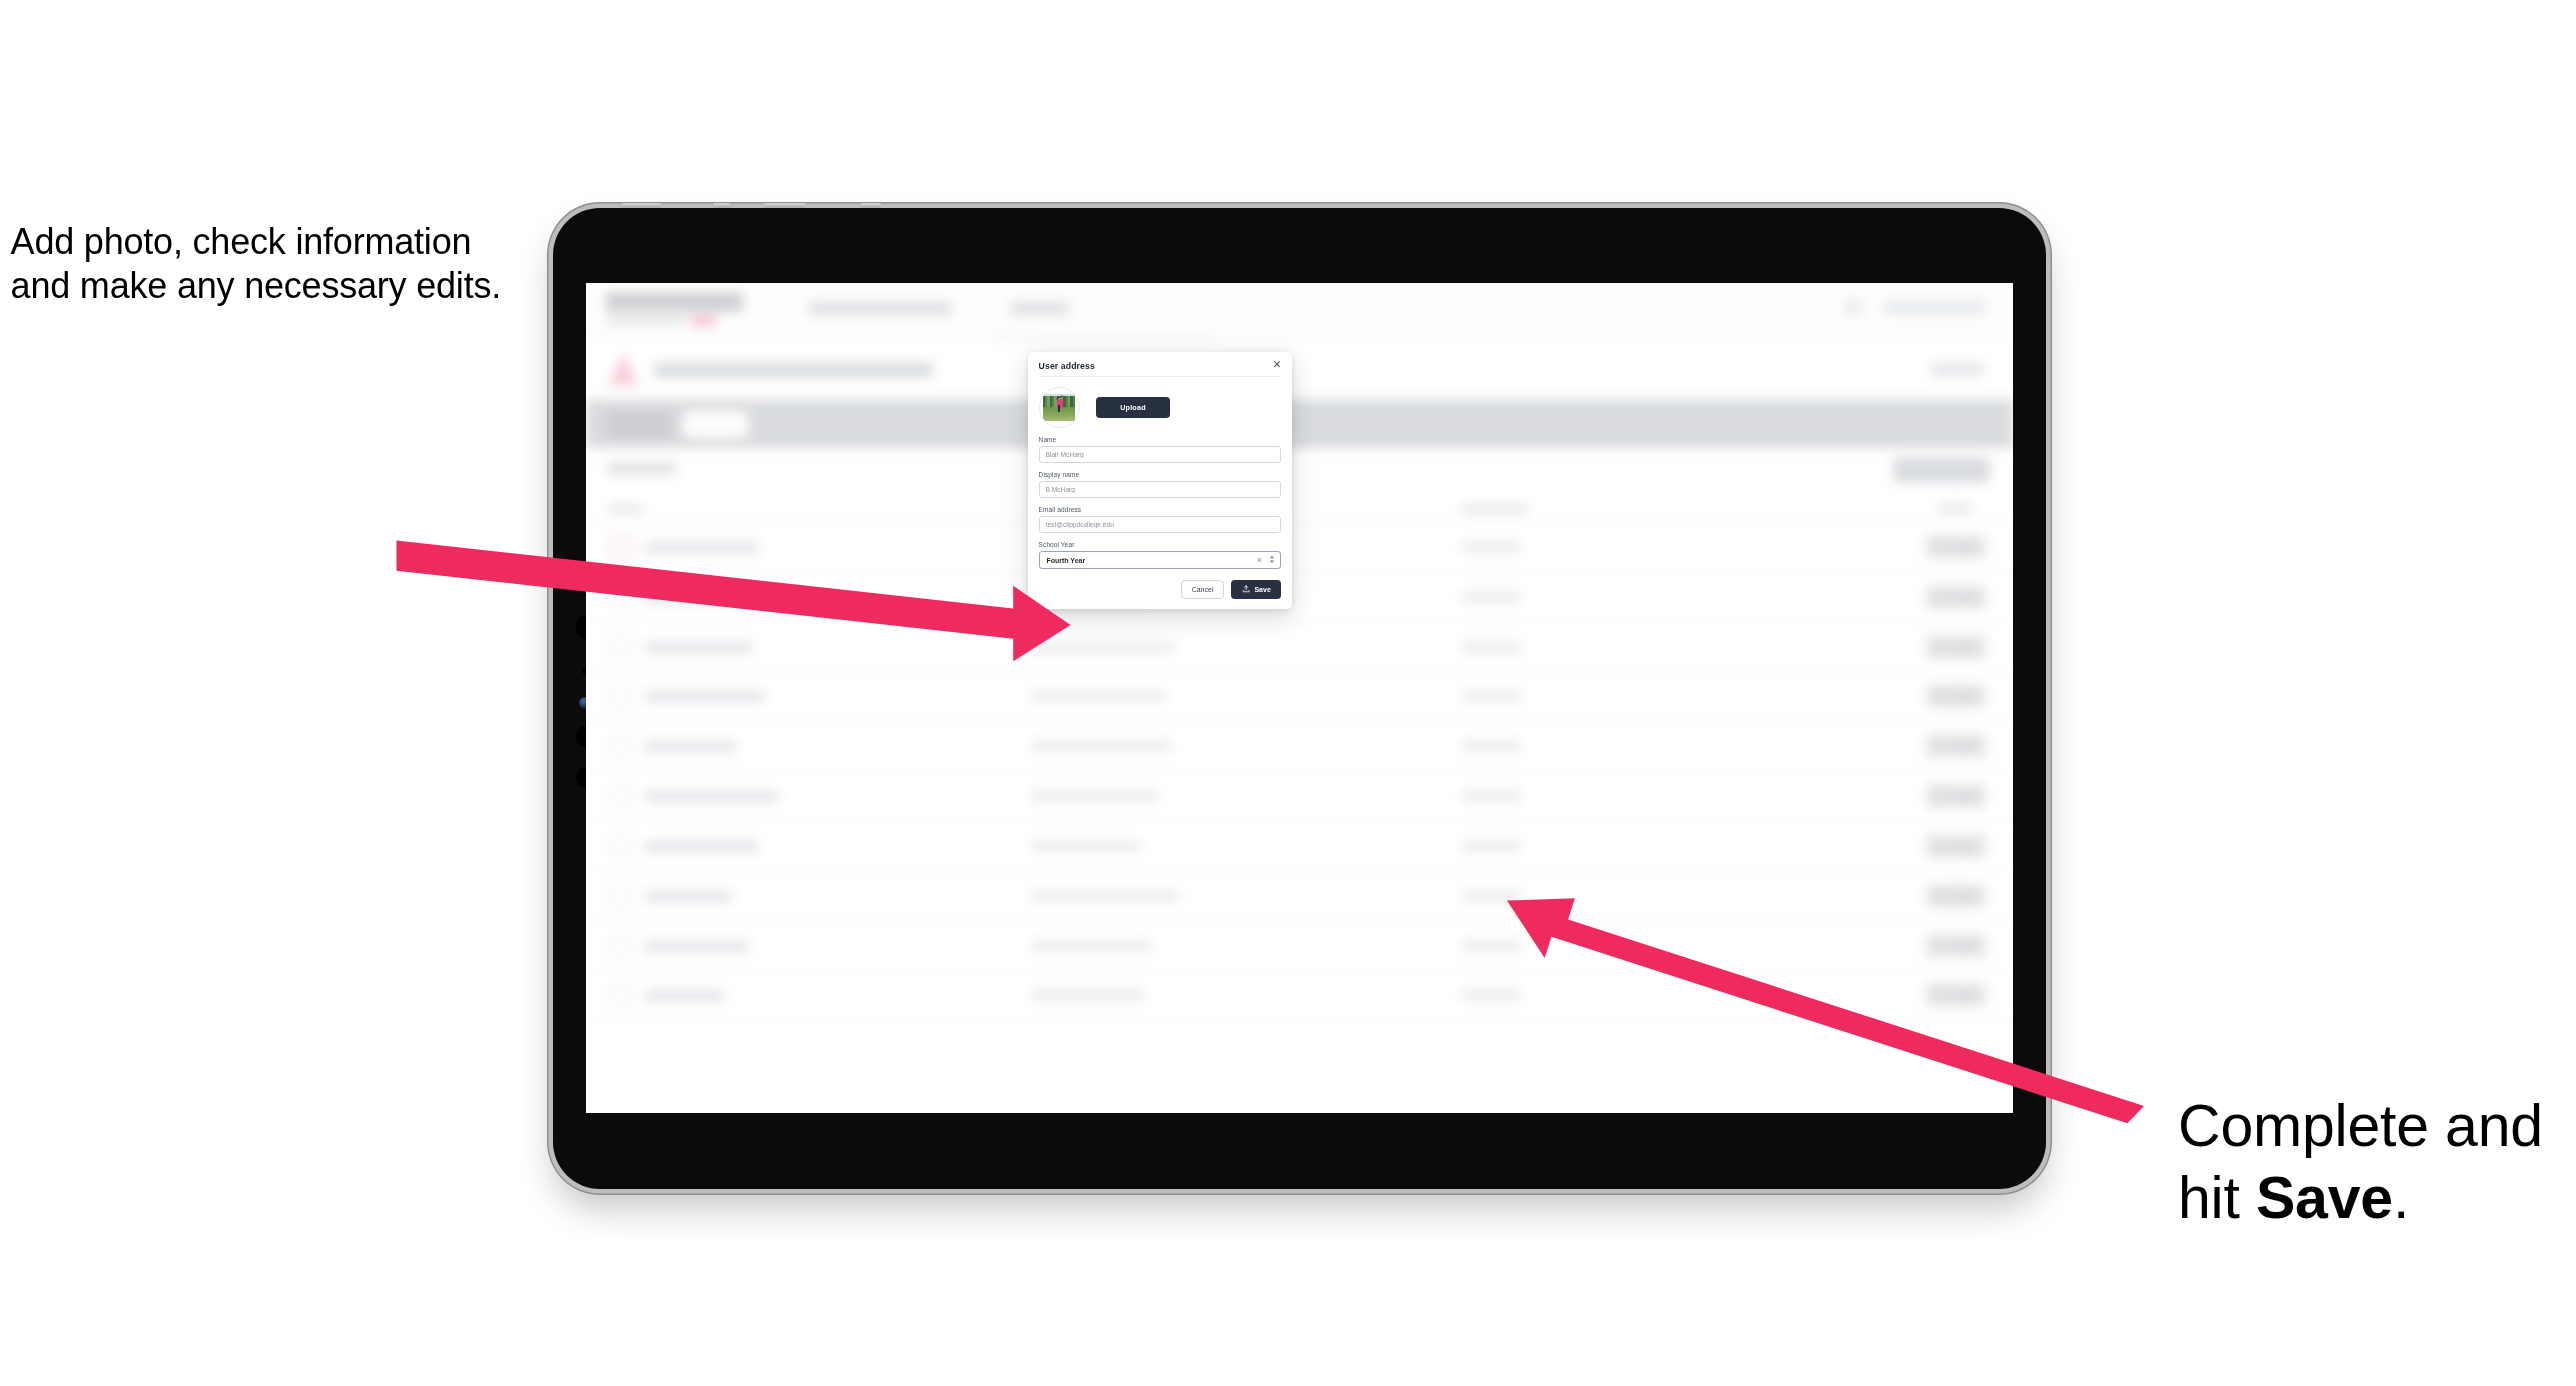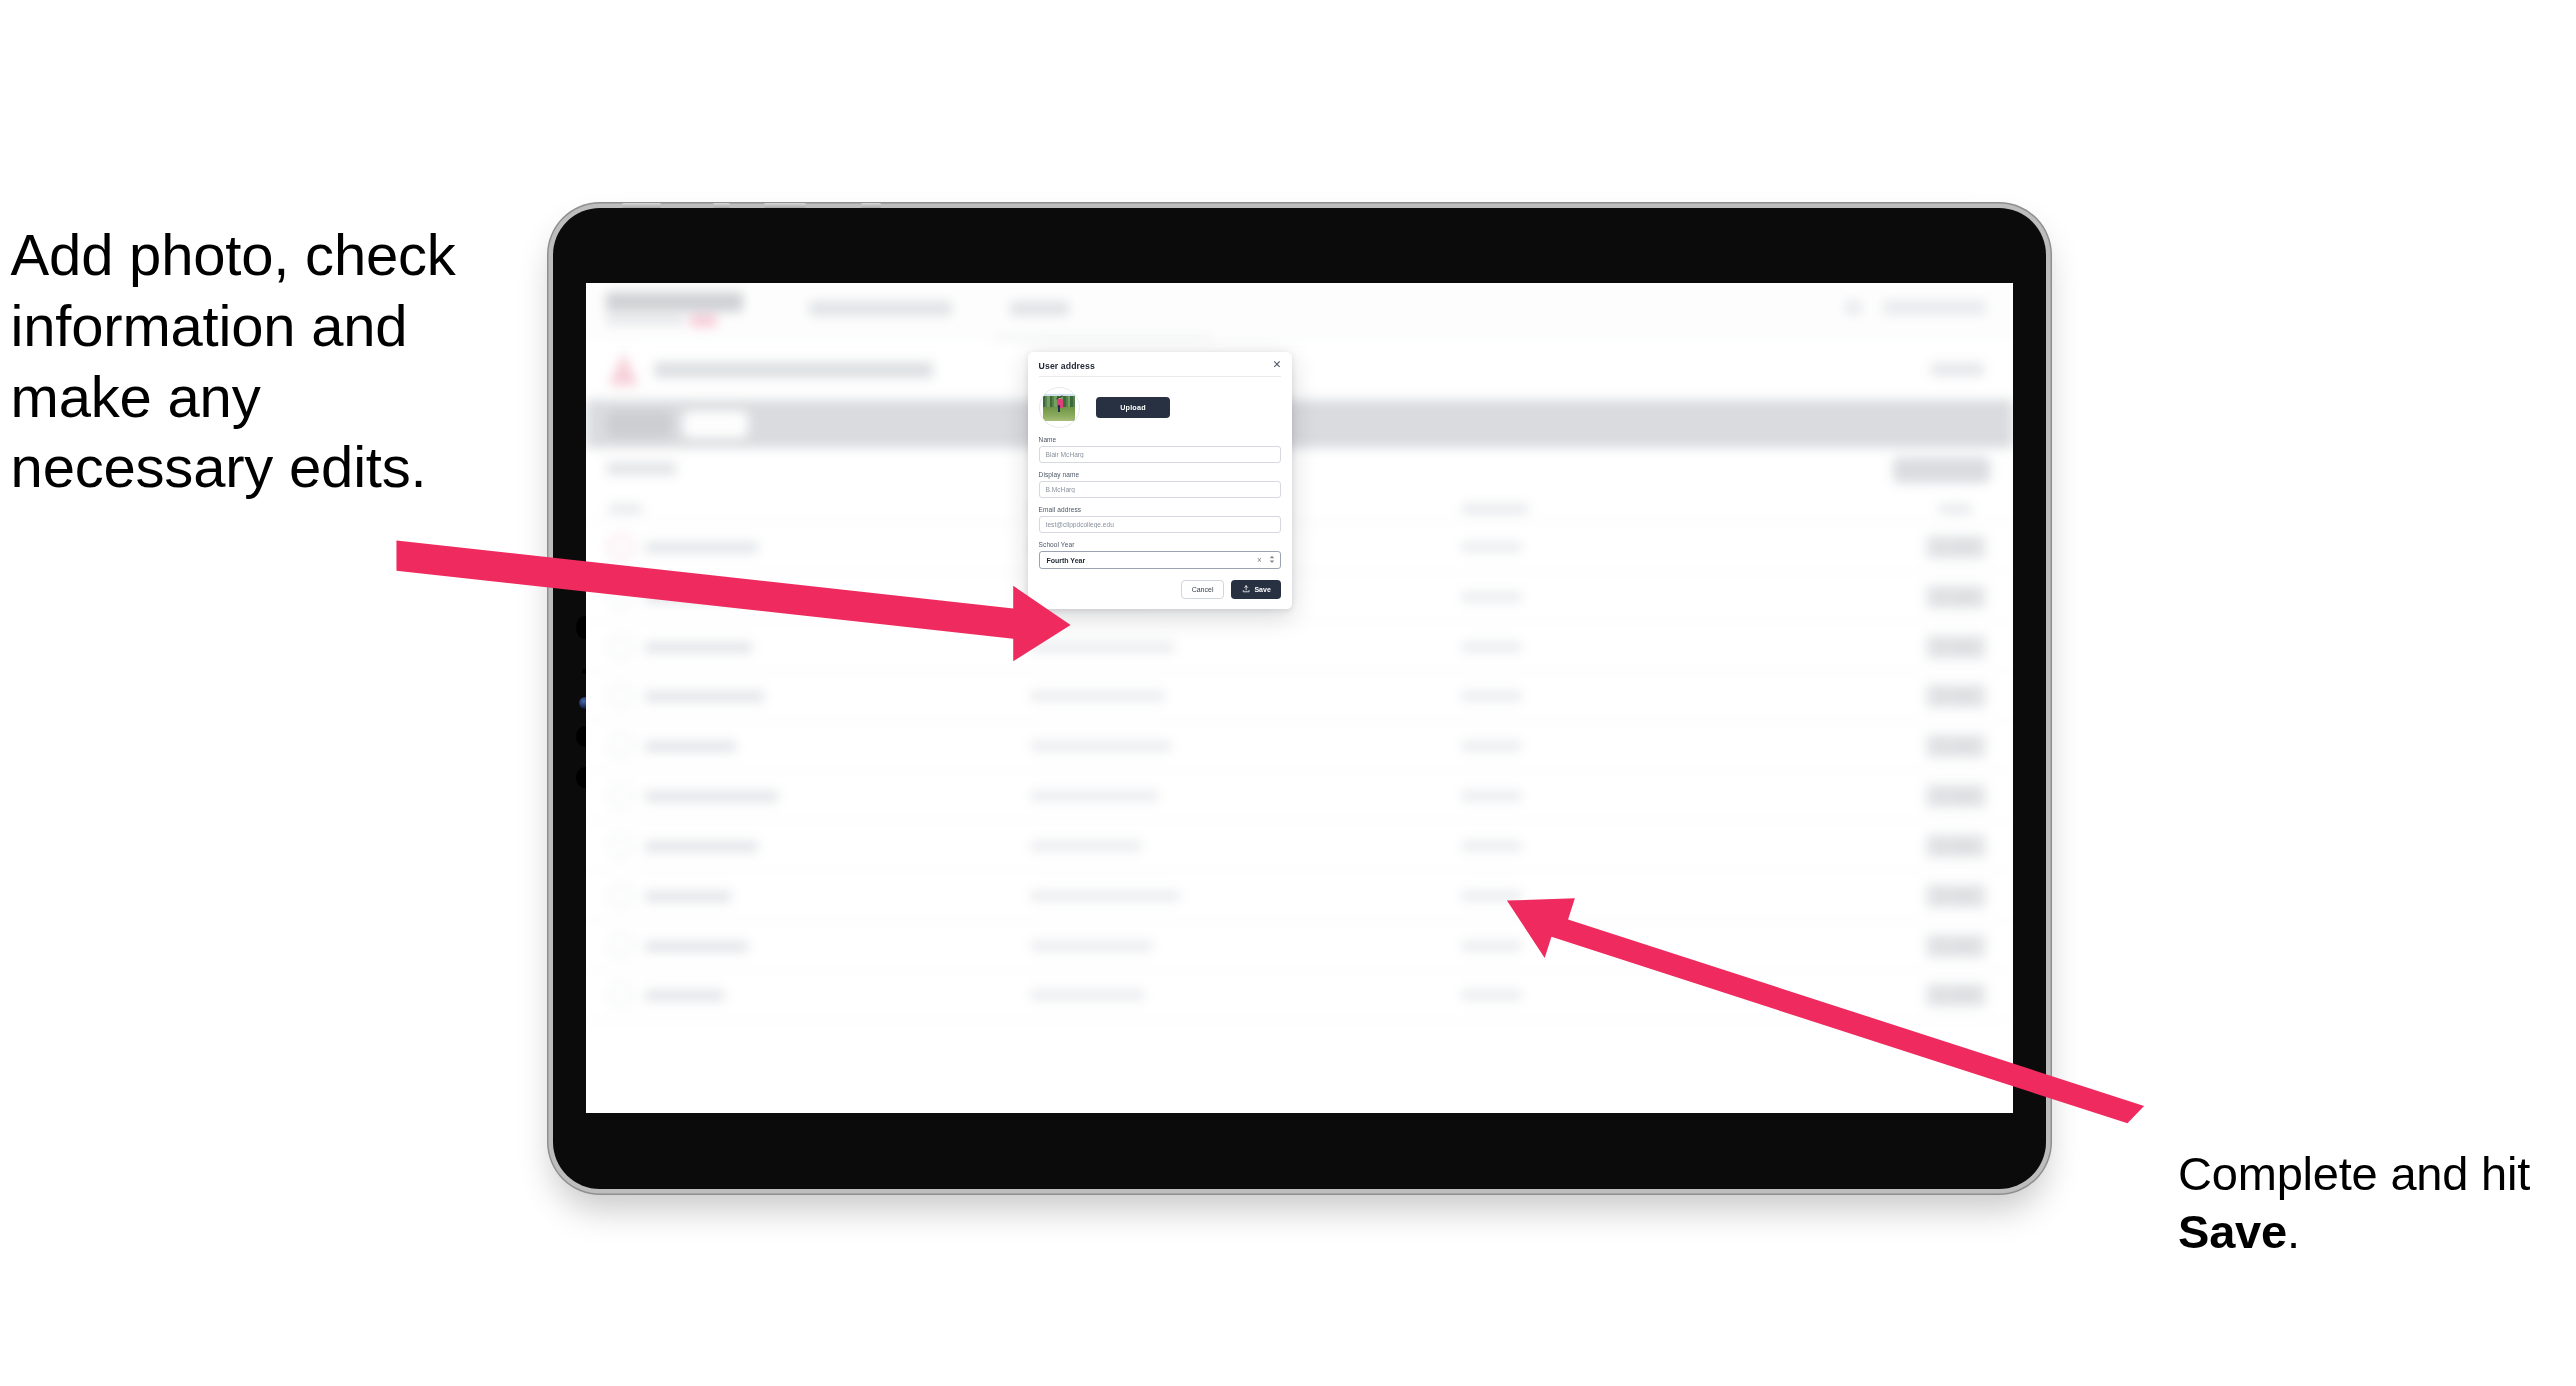--- a/index.html
+++ b/index.html
@@ -14,22 +14,22 @@
   
   .annot {
     position: absolute;
     color: #000;
     font-family: "Liberation Sans", sans-serif;
     font-weight: 400;
     line-height: 1.22;
     letter-spacing: -0.2px;
     white-space: pre-line;
   }
-  #annot-left  { left: 10.6px; top: 220px; width: 498px; font-size: 58px; }
-  #annot-right { left: 2178px; top: 1088px; width: 393px; font-size: 47px; }
+  #annot-left  { left: 10.6px; top: 220px; width: 498px; font-size: 36px; }
+  #annot-right { left: 2178px; top: 1019px; width: 393px; font-size: 59px; }
   #annot-right .b { font-weight: 700; }
 
   
   #tablet {
     position: absolute;
     left: 553px; top: 208px;
     width: 1493px; height: 981px;
     background: #0b0b0c;
     border-radius: 47px;
     box-shadow:

